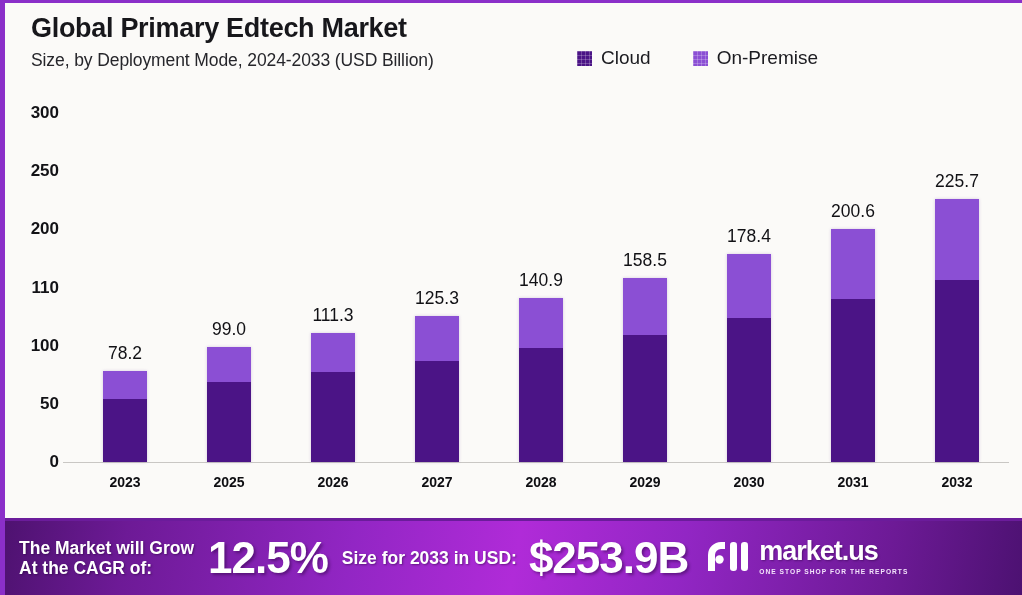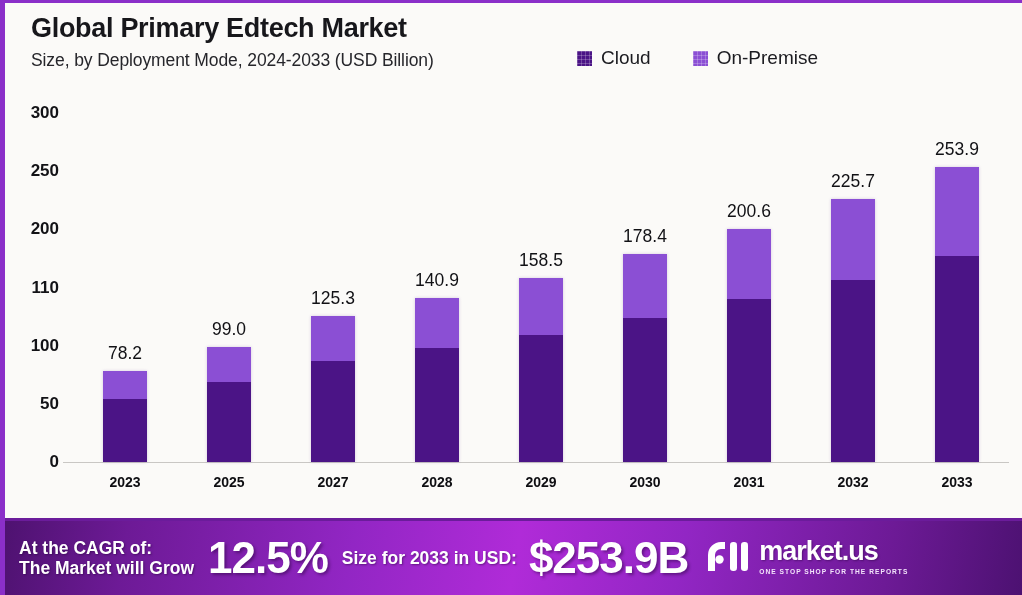--- a/index.html
+++ b/index.html
@@ -176,20 +176,28 @@
         </div>
         <div class="bar-group">
           <div class="bar-total" style="bottom: calc(33% + 7px);">99.0</div>
           <div class="bar-stack" style="height: 33%;">
             <div class="seg-onprem" style="height: 30.7071%; background-color: rgb(139, 79, 212);"></div>
             <div class="seg-cloud" style="height: 69.2929%; background-color: rgb(75, 20, 134);"></div>
           </div>
           <div class="x-tick">2025</div>
         </div>
         <div class="bar-group">
+          <div class="bar-total" style="bottom: calc(37.1% + 7px);">111.3</div>
+          <div class="bar-stack" style="height: 37.1%;">
+            <div class="seg-onprem" style="height: 30.5481%; background-color: rgb(139, 79, 212);"></div>
+            <div class="seg-cloud" style="height: 69.4519%; background-color: rgb(75, 20, 134);"></div>
+          </div>
+          <div class="x-tick">2026</div>
+        </div>
+        <div class="bar-group">
           <div class="bar-total" style="bottom: calc(41.7667% + 7px);">125.3</div>
           <div class="bar-stack" style="height: 41.7667%;">
             <div class="seg-onprem" style="height: 30.7263%; background-color: rgb(139, 79, 212);"></div>
             <div class="seg-cloud" style="height: 69.2737%; background-color: rgb(75, 20, 134);"></div>
           </div>
           <div class="x-tick">2027</div>
         </div>
         <div class="bar-group">
           <div class="bar-total" style="bottom: calc(46.9667% + 7px);">140.9</div>
           <div class="bar-stack" style="height: 46.9667%;">
@@ -223,35 +231,27 @@
           <div class="x-tick">2031</div>
         </div>
         <div class="bar-group">
           <div class="bar-total" style="bottom: calc(75.2333% + 7px);">225.7</div>
           <div class="bar-stack" style="height: 75.2333%;">
             <div class="seg-onprem" style="height: 30.6159%; background-color: rgb(139, 79, 212);"></div>
             <div class="seg-cloud" style="height: 69.3841%; background-color: rgb(75, 20, 134);"></div>
           </div>
           <div class="x-tick">2032</div>
         </div>
-        <div class="bar-group">
-          <div class="bar-total" style="bottom: calc(84.6333% + 7px);">253.9</div>
-          <div class="bar-stack" style="height: 84.6333%;">
-            <div class="seg-onprem" style="height: 30.0906%; background-color: rgb(139, 79, 212);"></div>
-            <div class="seg-cloud" style="height: 69.9094%; background-color: rgb(75, 20, 134);"></div>
-          </div>
-          <div class="x-tick">2033</div>
-        </div>
       </div>
   </div>
 
   <div id="banner">
     <div class="banner-caption" id="cagr-caption">
+      <div>The Market will Grow</div>
       <div>At the CAGR of:</div>
-      <div>The Market will Grow</div>
     </div>
     <div class="banner-figure" id="cagr-value">12.5%</div>
     <div class="banner-caption" id="forecast-caption">
       <div>Size for 2033 in USD:</div>
     </div>
     <div class="banner-figure" id="forecast-value">$253.9B</div>
 
     <div id="logo">
       <span id="logo-mark">
         <svg width="46" height="36" viewBox="0 0 46 36" aria-hidden="true">

